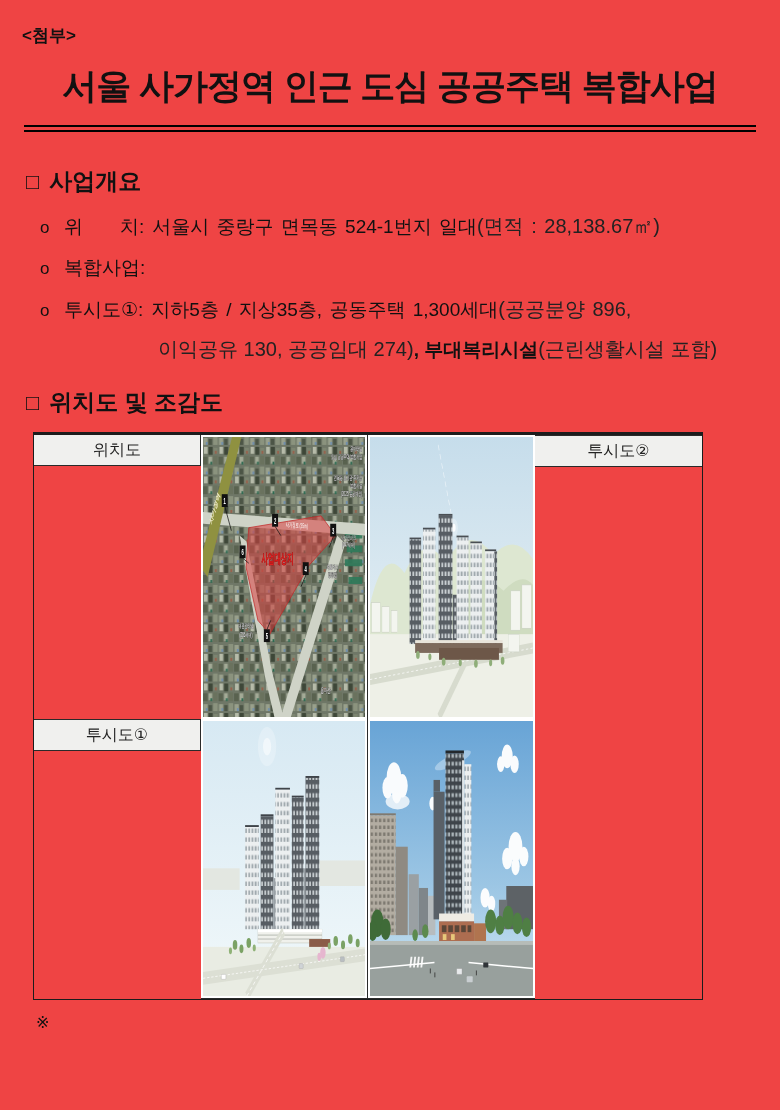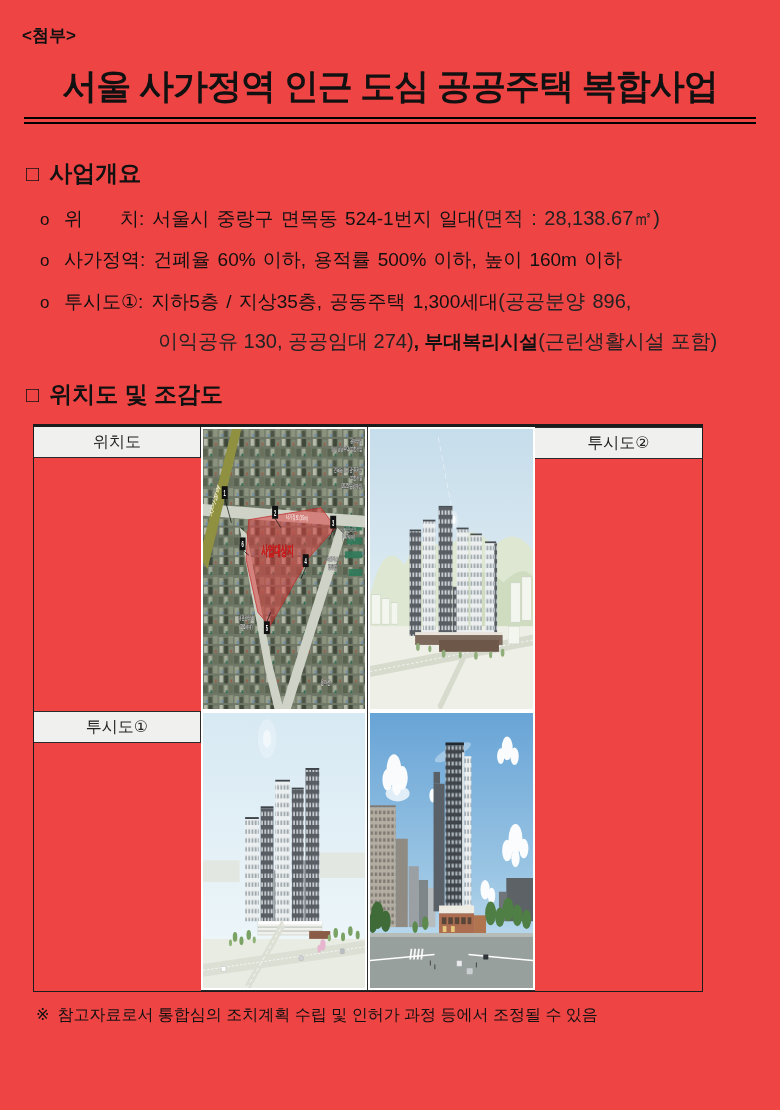--- a/index.html
+++ b/index.html
@@ -4,21 +4,21 @@
 <style>
   html,body{margin:0;padding:0;background:#fff;}
   .page{
     position:relative;width:780px;height:1110px;background:#ef4444;overflow:hidden;
     font-family:"Liberation Sans","DejaVu Sans",sans-serif;color:#111;
   }
   .attach-tag{margin:24px 0 0 22px;font-size:17px;font-weight:600;letter-spacing:0;}
   .doc-title{
     margin:16px 24px 0 24px;width:732px;box-sizing:border-box;
     font-size:35px;font-weight:800;letter-spacing:-1px;text-align:center;white-space:nowrap;
-    padding-bottom:7px;border-bottom:7px double #000;
+    padding-bottom:15px;border-bottom:7px double #000;
   }
   .sec-head{margin:34px 0 0 26px;font-size:23px;font-weight:800;display:flex;align-items:center;gap:10px;}
   .sec-head .sq{font-weight:400;font-size:22px;line-height:1;}
   .bullets{margin:16px 0 0 40px;font-size:19px;}
   .bullet{display:flex;align-items:baseline;margin-bottom:15px;white-space:nowrap;}
   .bullet .dot{width:24px;font-size:17px;}
   .bullet .lbl{white-space:pre;font-weight:500;}
   .bullet .txt{margin-left:8px;font-weight:500;word-spacing:2px;}
   .note{font-size:20px;font-weight:400;color:#222;}
   .cont-line{margin:-2px 9px 14px 118px;font-size:19px;white-space:nowrap;}
@@ -106,22 +106,21 @@
   </div>
 
   <div class="bullets">
     <div class="bullet">
       <span class="dot">o</span>
       <span class="lbl">위       치:</span>
       <span class="txt"><span>서울시 중랑구 면목동 524-1번지 일대</span><span class="note">(면적 : 28,138.67㎡)</span></span>
     </div>
     <div class="bullet">
       <span class="dot">o</span>
-      <span class="lbl">사가정역:</span>
-      <span class="txt">건폐율 60% 이하, 용적률 500% 이하, 높이 160m 이하</span>
+      <span class="lbl">복합사업:</span>
     </div>
     <div class="bullet">
       <span class="dot">o</span>
       <span class="lbl">투시도①:</span>
       <span class="txt"><span>지하5층 / 지상35층, 공동주택 1,300세대</span><span class="note">(공공분양 896,</span></span>
     </div>
     <div class="cont-line">
       <span class="note">이익공유 130, 공공임대 274)</span><span class="main">, 부대복리시설</span><span class="note">(근린생활시설 포함)</span>
     </div>
   </div>
@@ -396,16 +395,15 @@
           <rect x="130" y="252" width="1.8" height="5"></rect>
             <rect x="140" y="256" width="1.8" height="5"></rect>
             <rect x="230" y="254" width="1.8" height="5"></rect>
         </g>
       </svg>
     </div>
   </div>
 
   <div class="footnote">
     <span>※</span>
-    <span>참고자료로서 통합심의 조치계획 수립 및 인허가 과정 등에서 조정될 수 있음</span>
   </div>
 
 </div>
 
 </body></html>

